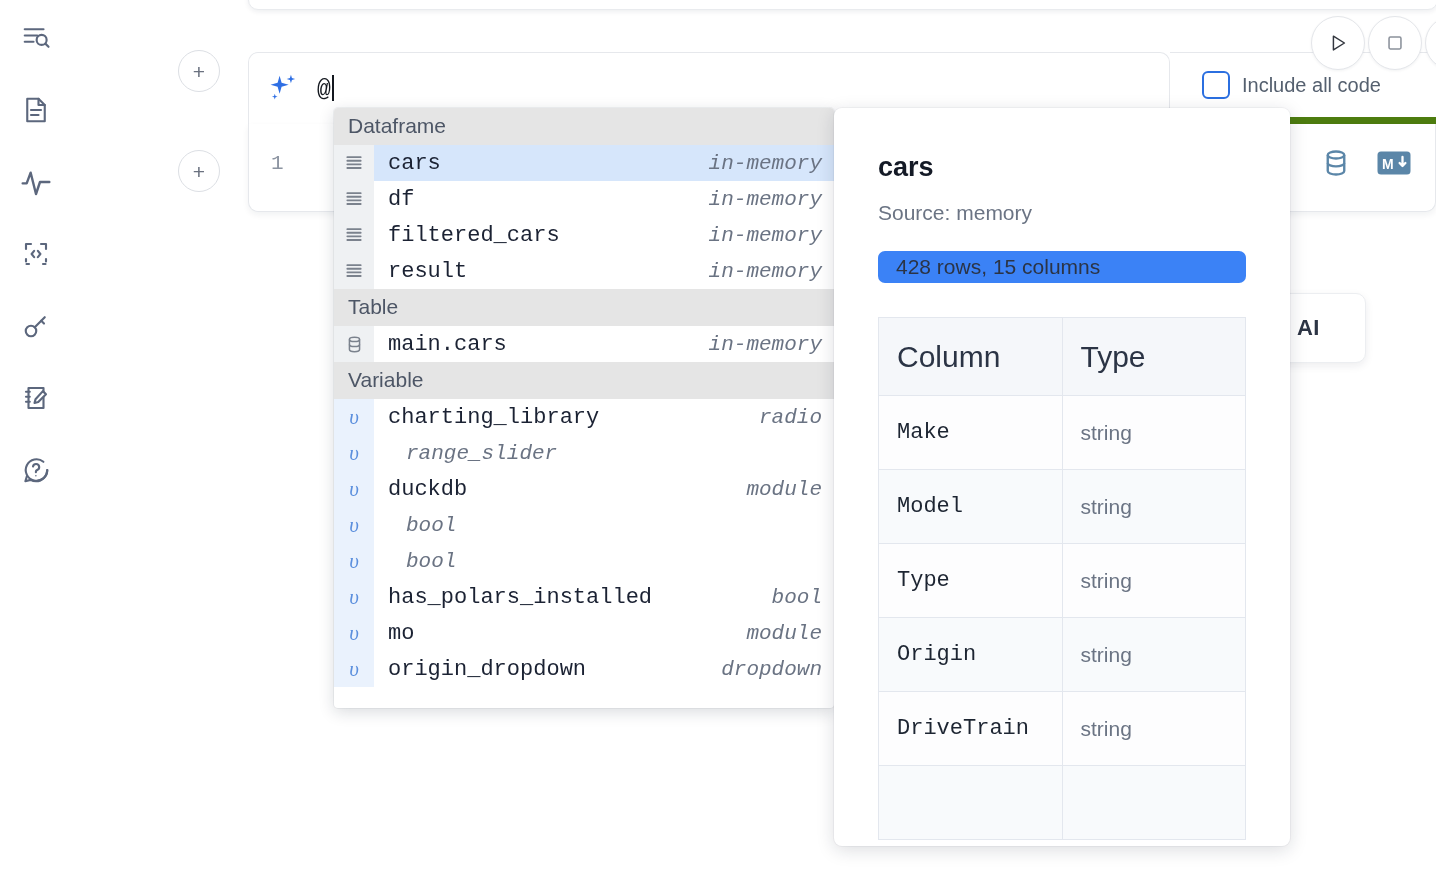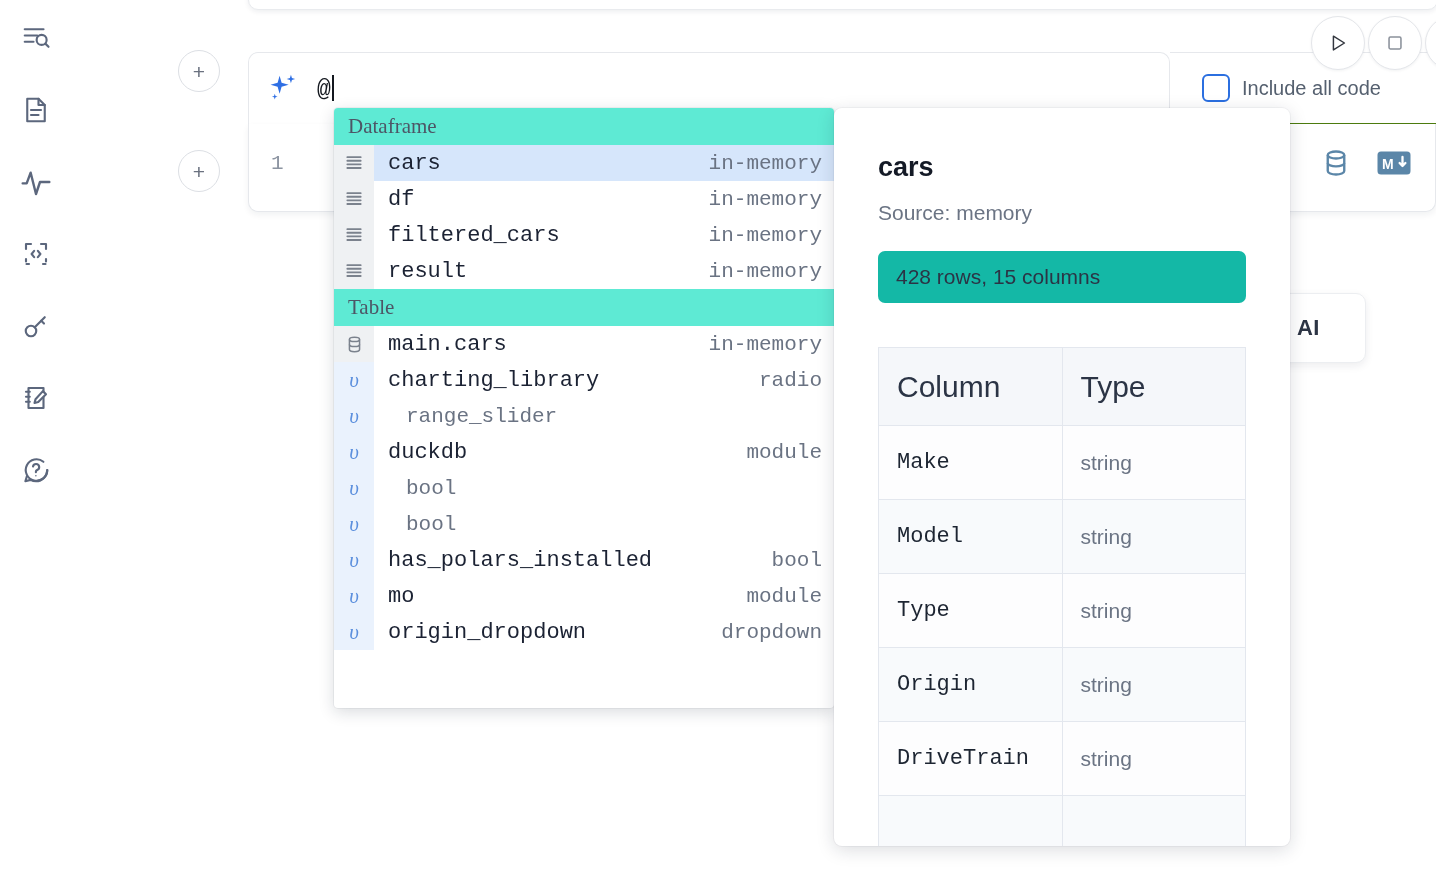--- a/index.html
+++ b/index.html
@@ -84,21 +84,21 @@
     vertical-align: -5px;
     margin-left: 1px;
   }
 
   
   #prompt-right {
     position: absolute; left: 1170px; top: 52px;
     width: 266px; height: 72px;
     background: #ffffff;
     border-top: 1px solid #e6e8ec;
-    border-bottom: 1px solid #4d7c0f;
+    border-bottom: 7px solid #4d7c0f;
     box-sizing: border-box;
     display: flex; align-items: center;
     padding-left: 32px;
   }
   #include-all-code {
     display: flex; align-items: center; gap: 12px;
   }
   #include-checkbox {
     width: 28px; height: 28px;
     border: 2px solid #2b6fe0;
@@ -169,23 +169,23 @@
   
   #autocomplete {
     position: absolute; left: 334px; top: 108px;
     width: 500px; height: 600px;
     background: #ffffff;
     border-radius: 4px;
     box-shadow: 0 4px 16px rgba(20,30,50,.16), 0 0 0 1px rgba(20,30,50,.05);
     overflow: hidden;
   }
   .ac-group-label {
-    background: #5eead4;
+    background: #e5e5e5;
     color: #4d5666;
-    font-family: Liberation Serif, serif;
+    font-family: Liberation Sans, sans-serif;
     font-size: 21px;
     padding: 6px 0 6px 14px;
     box-sizing: border-box;
     height: 37px;
   }
   .ac-item {
     display: flex; align-items: center;
     height: 36px;
     background: #ffffff;
     box-sizing: border-box;
@@ -218,20 +218,21 @@
     font-size: 22px;
     color: #1b2233;
     white-space: nowrap;
   }
   .ac-kind {
     font-family: "Liberation Mono", monospace;
     font-size: 21px;
     color: #6a7383;
     white-space: nowrap;
     padding-left: 18px;
+    font-style: italic;
   }
 
   
   #doc-panel {
     position: absolute; left: 834px; top: 108px;
     width: 456px; height: 738px;
     background: #ffffff;
     border-radius: 8px;
     box-shadow: 0 4px 18px rgba(20,30,50,.15), 0 0 0 1px rgba(20,30,50,.04);
     overflow: hidden;
@@ -240,26 +241,26 @@
   }
   #doc-title {
     font-size: 27px; font-weight: bold; color: #141a26;
     margin: 0 0 18px 0;
   }
   #doc-source {
     font-size: 21px; color: #6b7484;
     margin-bottom: 26px;
   }
   #doc-shape {
-    background: #14b8a6;
+    background: #3b82f6;
     border-radius: 7px;
-    padding: 14px 18px;
+    padding: 4px 18px;
     font-size: 21px;
     color: #2b3445;
-    margin-bottom: 44px;
+    margin-bottom: 34px;
   }
   #doc-table {
     width: 368px;
     border-collapse: collapse;
     table-layout: fixed;
   }
   #doc-table th, #doc-table td {
     border: 1px solid #e3e7ee;
     text-align: left;
     padding: 17px 18px;
@@ -471,20 +472,21 @@
             <ellipse cx="12" cy="5.6" rx="6.4" ry="2.7"></ellipse>
             <path d="M5.6 5.6v12.8c0 1.5 2.9 2.7 6.4 2.7s6.4-1.2 6.4-2.7V5.6"></path>
             <path d="M5.6 11.9c0 1.5 2.9 2.7 6.4 2.7s6.4-1.2 6.4-2.7"></path>
           </svg>
         </div>
         <div class="ac-name-wrap">
           <span class="ac-name">main.cars</span>
           <span class="ac-kind">in-memory</span>
         </div>
       </div>
+      <div class="ac-group-label">Variable</div>
       <div class="ac-item">
         <div class="ac-gutter var">υ</div>
         <div class="ac-name-wrap">
           <span class="ac-name">charting_library</span>
           <span class="ac-kind">radio</span>
         </div>
       </div>
       <div class="ac-item">
         <div class="ac-gutter var">υ</div>
         <div class="ac-name-wrap">

